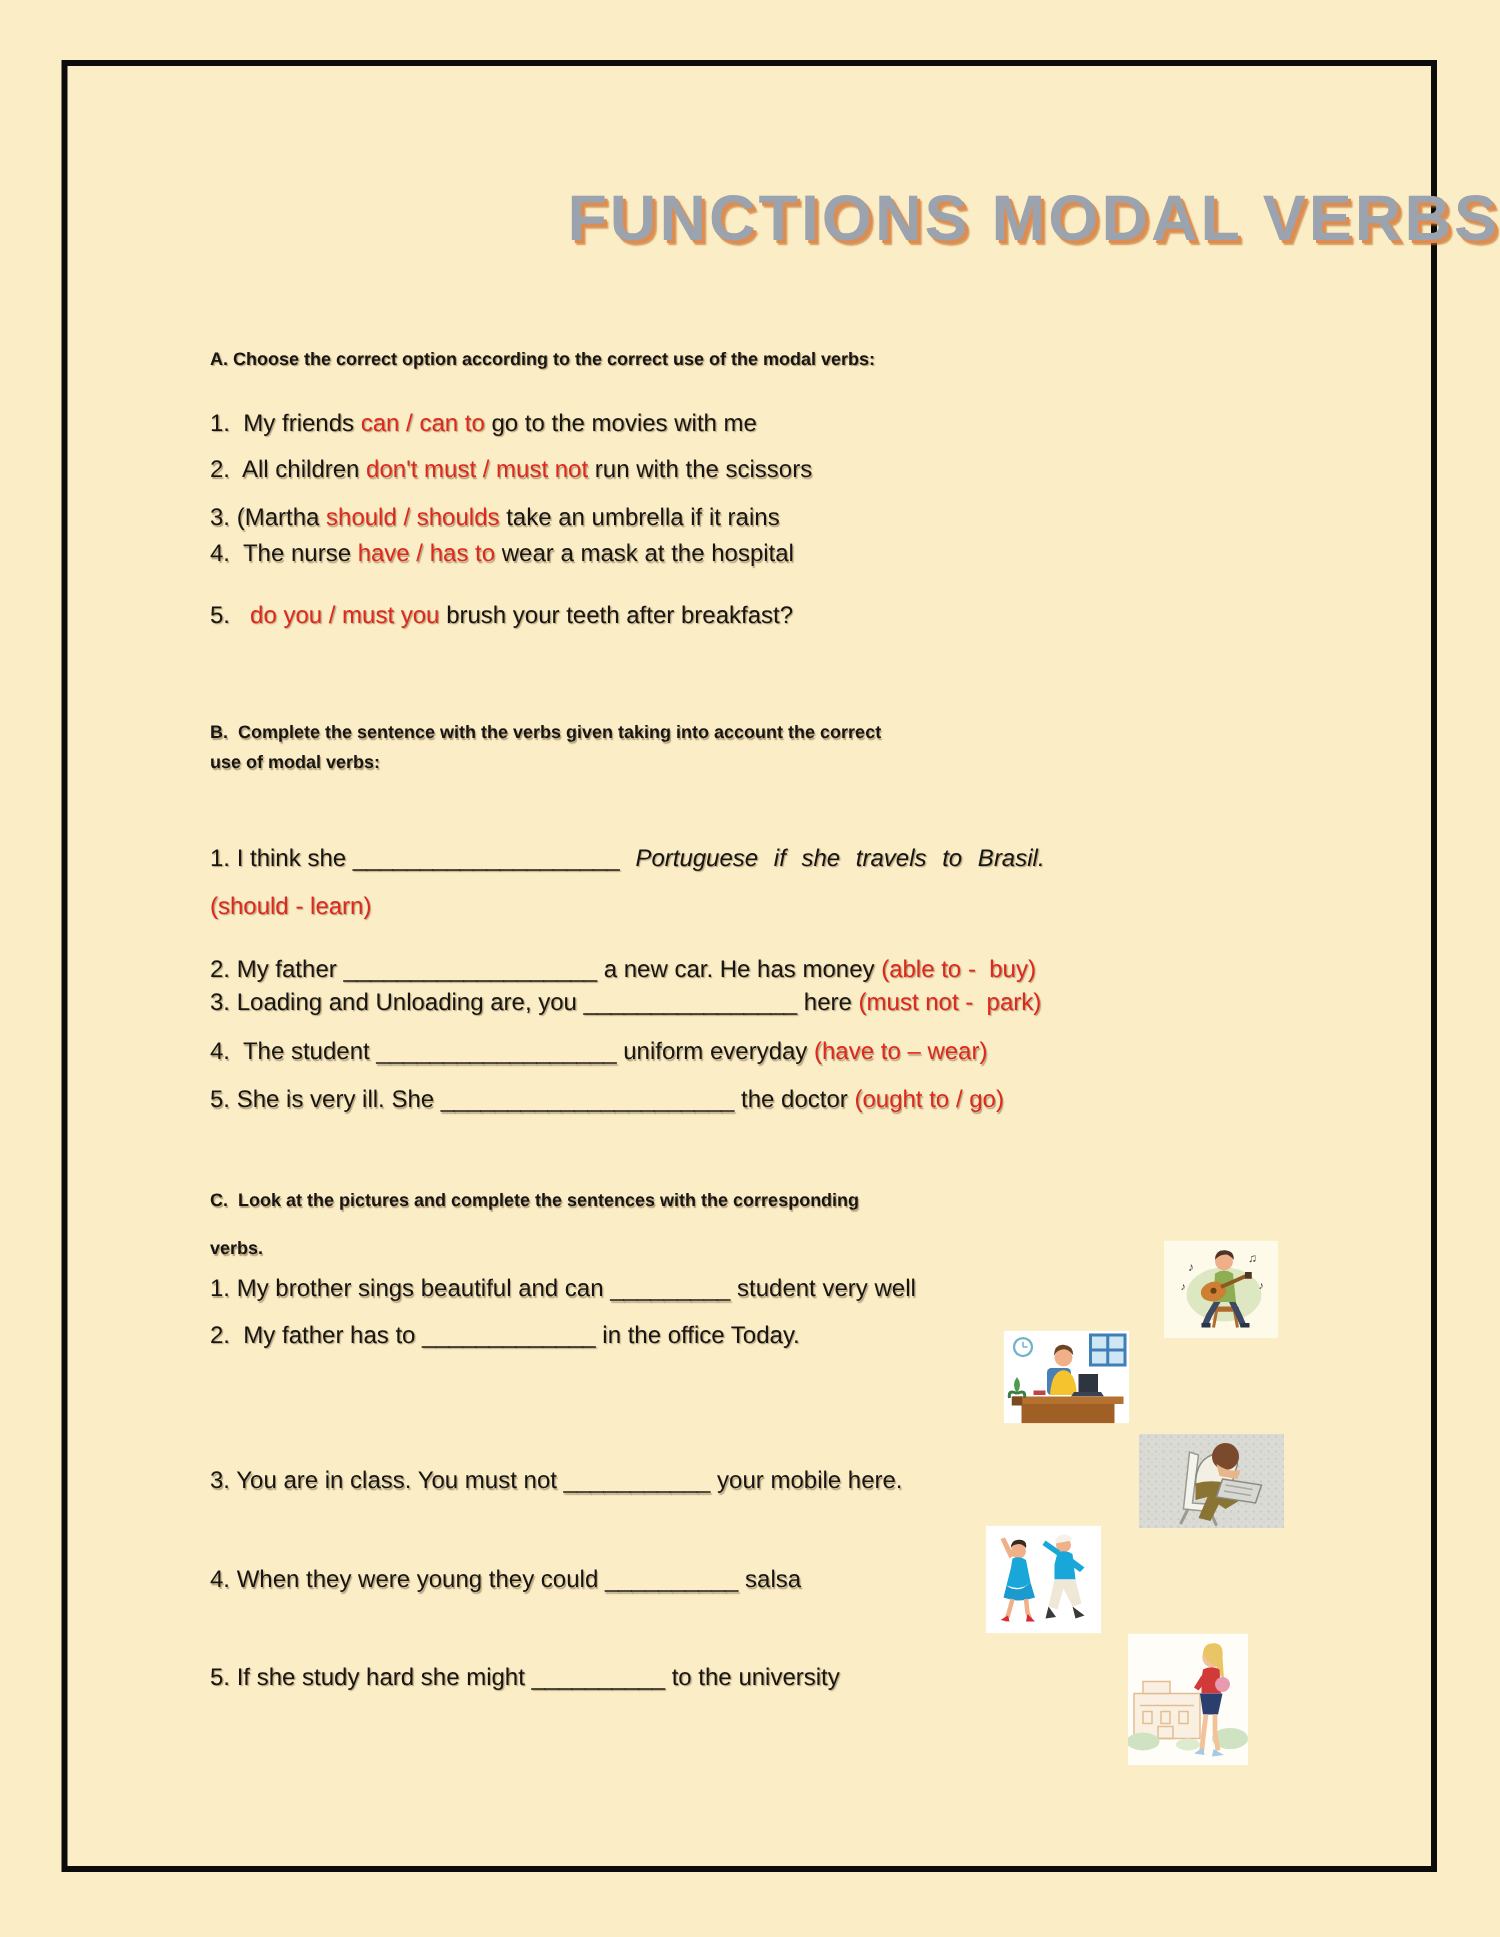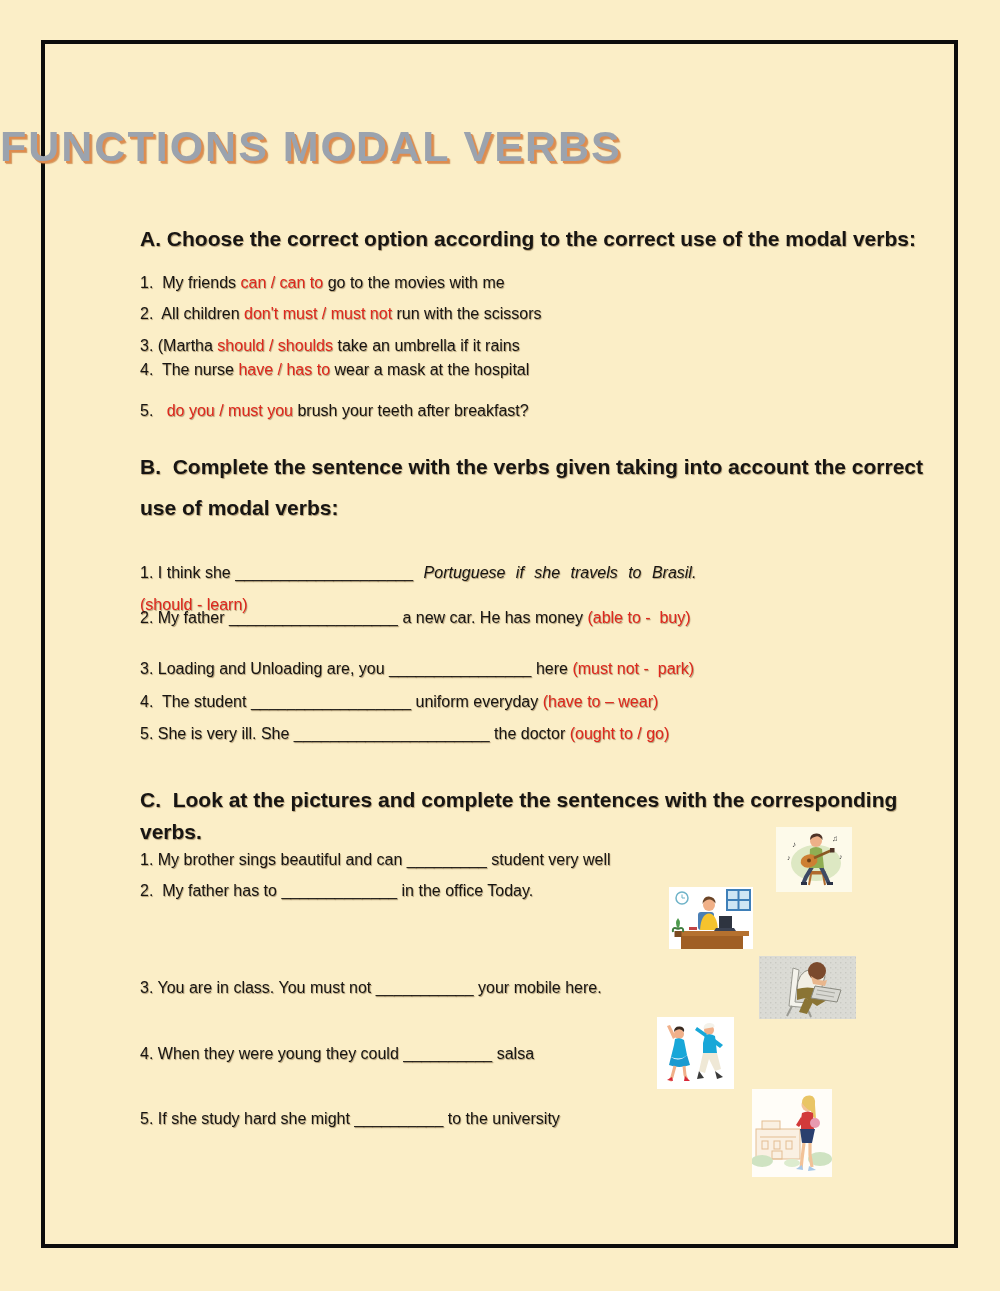--- a/index.html
+++ b/index.html
@@ -12,33 +12,33 @@
     overflow:hidden;
   }
   .frame {
     position:absolute; left:41px; top:40px;
     width:917px; height:1208px;
     border:4px solid #0c0c0c;
     background:transparent;
   }
   .title {
     position:absolute; left:0; top:122px; width:1000px;
-    text-align:left;
+    text-align:right;
     font-size:43px; font-weight:bold; letter-spacing:2px;
     color:#9ba3ae;
     text-shadow: 2px 2px 0 #df8c4e, 3px 3px 1px rgba(190,110,45,0.65);
     white-space:pre;
   }
   .line {
     position:absolute; left:140px;
     font-size:16px; line-height:24px;
     white-space:pre;
     text-shadow: 0.8px 1px 0.8px rgba(90,60,20,0.45);
   }
-  .bold { font-weight:bold; font-size:21px; }
+  .bold { font-weight:bold; font-size:12px; }
   .red  { color:#df271d; }
   .wide-words { word-spacing:6px;font-style:italic; }
   .pic { position:absolute; overflow:hidden; }
   .pic svg { display:block; width:100%; height:100%; }
 </style>
 </head>
 <body>
 
 <div class="frame"></div>
 
@@ -49,27 +49,27 @@
 <div class="line" style="top:271px"><span>1.  My friends </span><span class="red">can / can to</span><span> go to the movies with me</span></div>
 
 <div class="line" style="top:302px"><span>2.  All children </span><span class="red">don't must / must not</span><span> run with the scissors</span></div>
 
 <div class="line" style="top:334px"><span>3. (Martha </span><span class="red">should / shoulds</span><span> take an umbrella if it rains</span></div>
 
 <div class="line" style="top:358px"><span>4.  The nurse </span><span class="red">have / has to</span><span> wear a mask at the hospital</span></div>
 
 <div class="line" style="top:399px"><span>5.   </span><span class="red">do you / must you</span><span> brush your teeth after breakfast?</span></div>
 
-<div class="line bold" style="top:455px">B.  Complete the sentence with the verbs given taking into account the correct</div>
+<div class="line bold" style="top:476px">B.  Complete the sentence with the verbs given taking into account the correct</div>
 <div class="line bold" style="top:496px">use of modal verbs:</div>
 
 <div class="line" style="top:561px"><span>1. I think she </span><span>____________________</span><span class="wide-words"> Portuguese if she travels to Brasil.</span></div>
 <div class="line red" style="top:593px">(should - learn)</div>
 
-<div class="line" style="top:606px"><span>2. My father </span><span>___________________</span><span> a new car. He has money </span><span class="red">(able to -  buy)</span></div>
+<div class="line" style="top:635px"><span>2. My father </span><span>___________________</span><span> a new car. He has money </span><span class="red">(able to -  buy)</span></div>
 
 <div class="line" style="top:657px"><span>3. Loading and Unloading are, you </span><span>________________</span><span> here </span><span class="red">(must not -  park)</span></div>
 
 <div class="line" style="top:690px"><span>4.  The student </span><span>__________________</span><span> uniform everyday </span><span class="red">(have to – wear)</span></div>
 
 <div class="line" style="top:722px"><span>5. She is very ill. She </span><span>______________________</span><span> the doctor </span><span class="red">(ought to / go)</span></div>
 
 <div class="line bold" style="top:788px">C.  Look at the pictures and complete the sentences with the corresponding</div>
 <div class="line bold" style="top:820px">verbs.</div>
 

